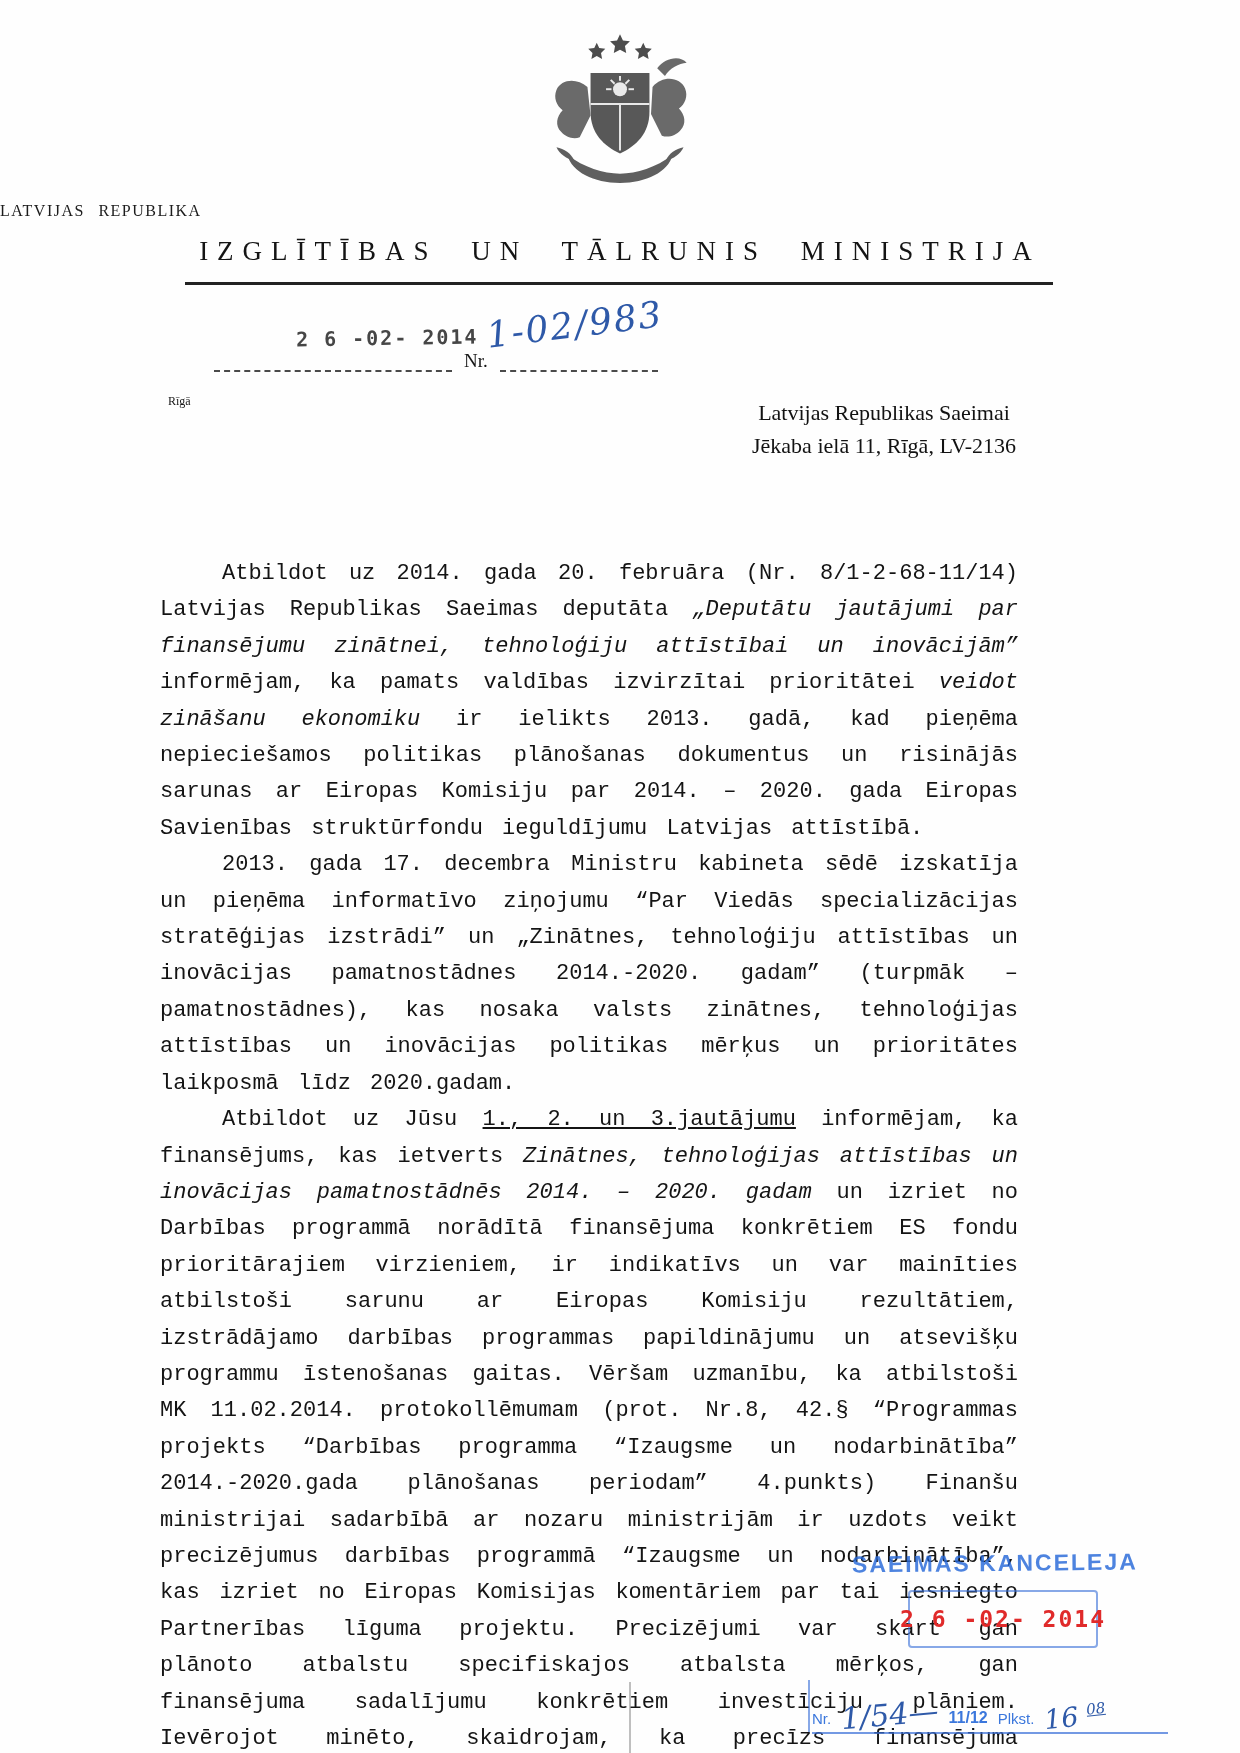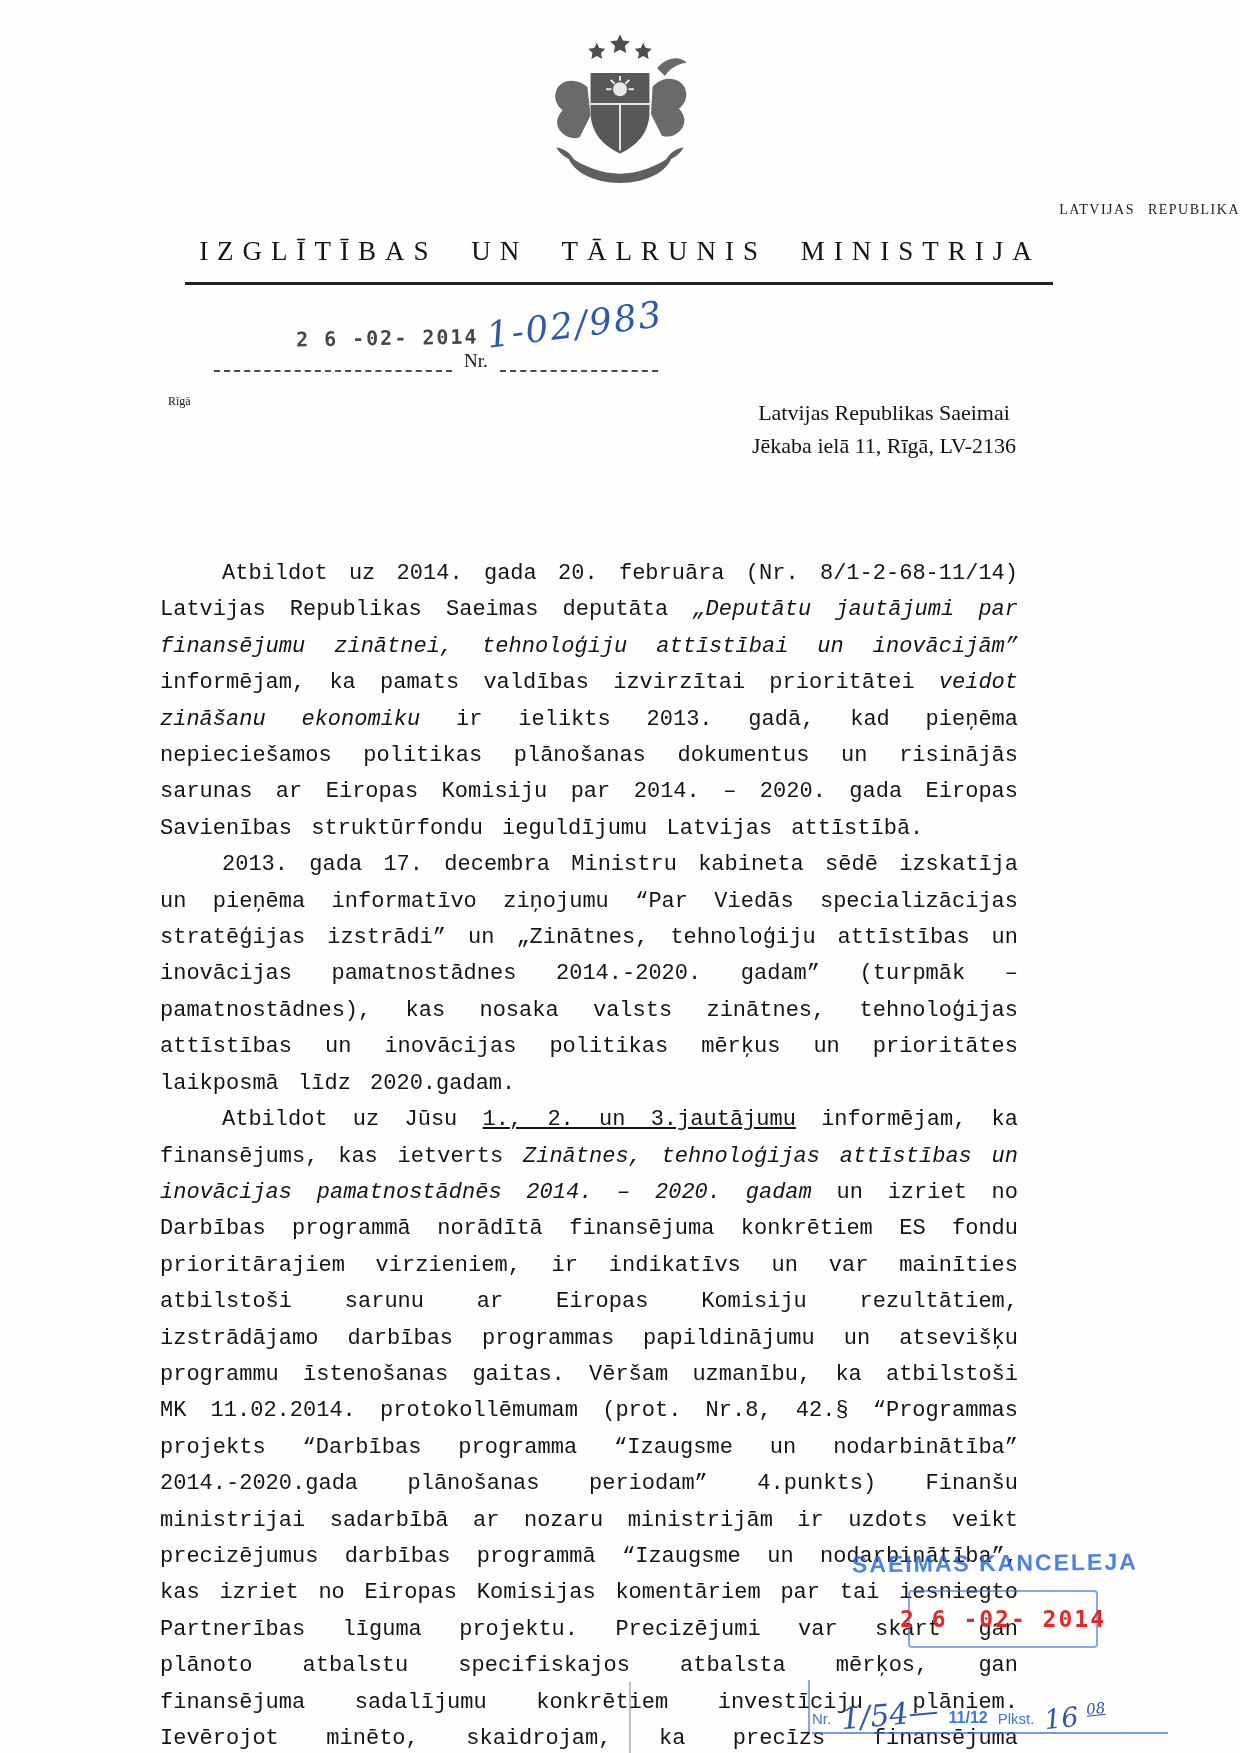--- a/index.html
+++ b/index.html
@@ -4,22 +4,22 @@
 <style>
   html,body{margin:0;padding:0;background:#9a9a9a;}
   .page{
     position:relative;width:1240px;height:1753px;margin:0 auto;
     background:#fefefe;color:#161616;overflow:hidden;
     font-family:"Liberation Serif","DejaVu Serif",serif;
   }
   
   .coat{position:absolute;top:32px;left:50%;transform:translateX(-50%);width:186px;height:164px;}
   .country{
-    position:absolute;top:202px;left:0;width:100%;text-align:right;
-    font-size:14px;letter-spacing:1.5px;word-spacing:8px;color:#1c1c1c;
+    position:absolute;top:202px;left:0;width:100%;text-align:left;
+    font-size:16px;letter-spacing:1.5px;word-spacing:8px;color:#1c1c1c;
   }
   .ministry{
     position:absolute;top:236px;left:0;width:100%;text-align:center;
     font-size:27px;letter-spacing:9px;word-spacing:18px;color:#141414;
   }
   .header-rule{position:absolute;top:282px;left:185px;width:868px;border-top:3px solid #222;}
   .address{
     position:absolute;top:296px;left:0;width:100%;text-align:center;
     font-size:13.5px;letter-spacing:1.6px;color:#2a2a2a;
   }

